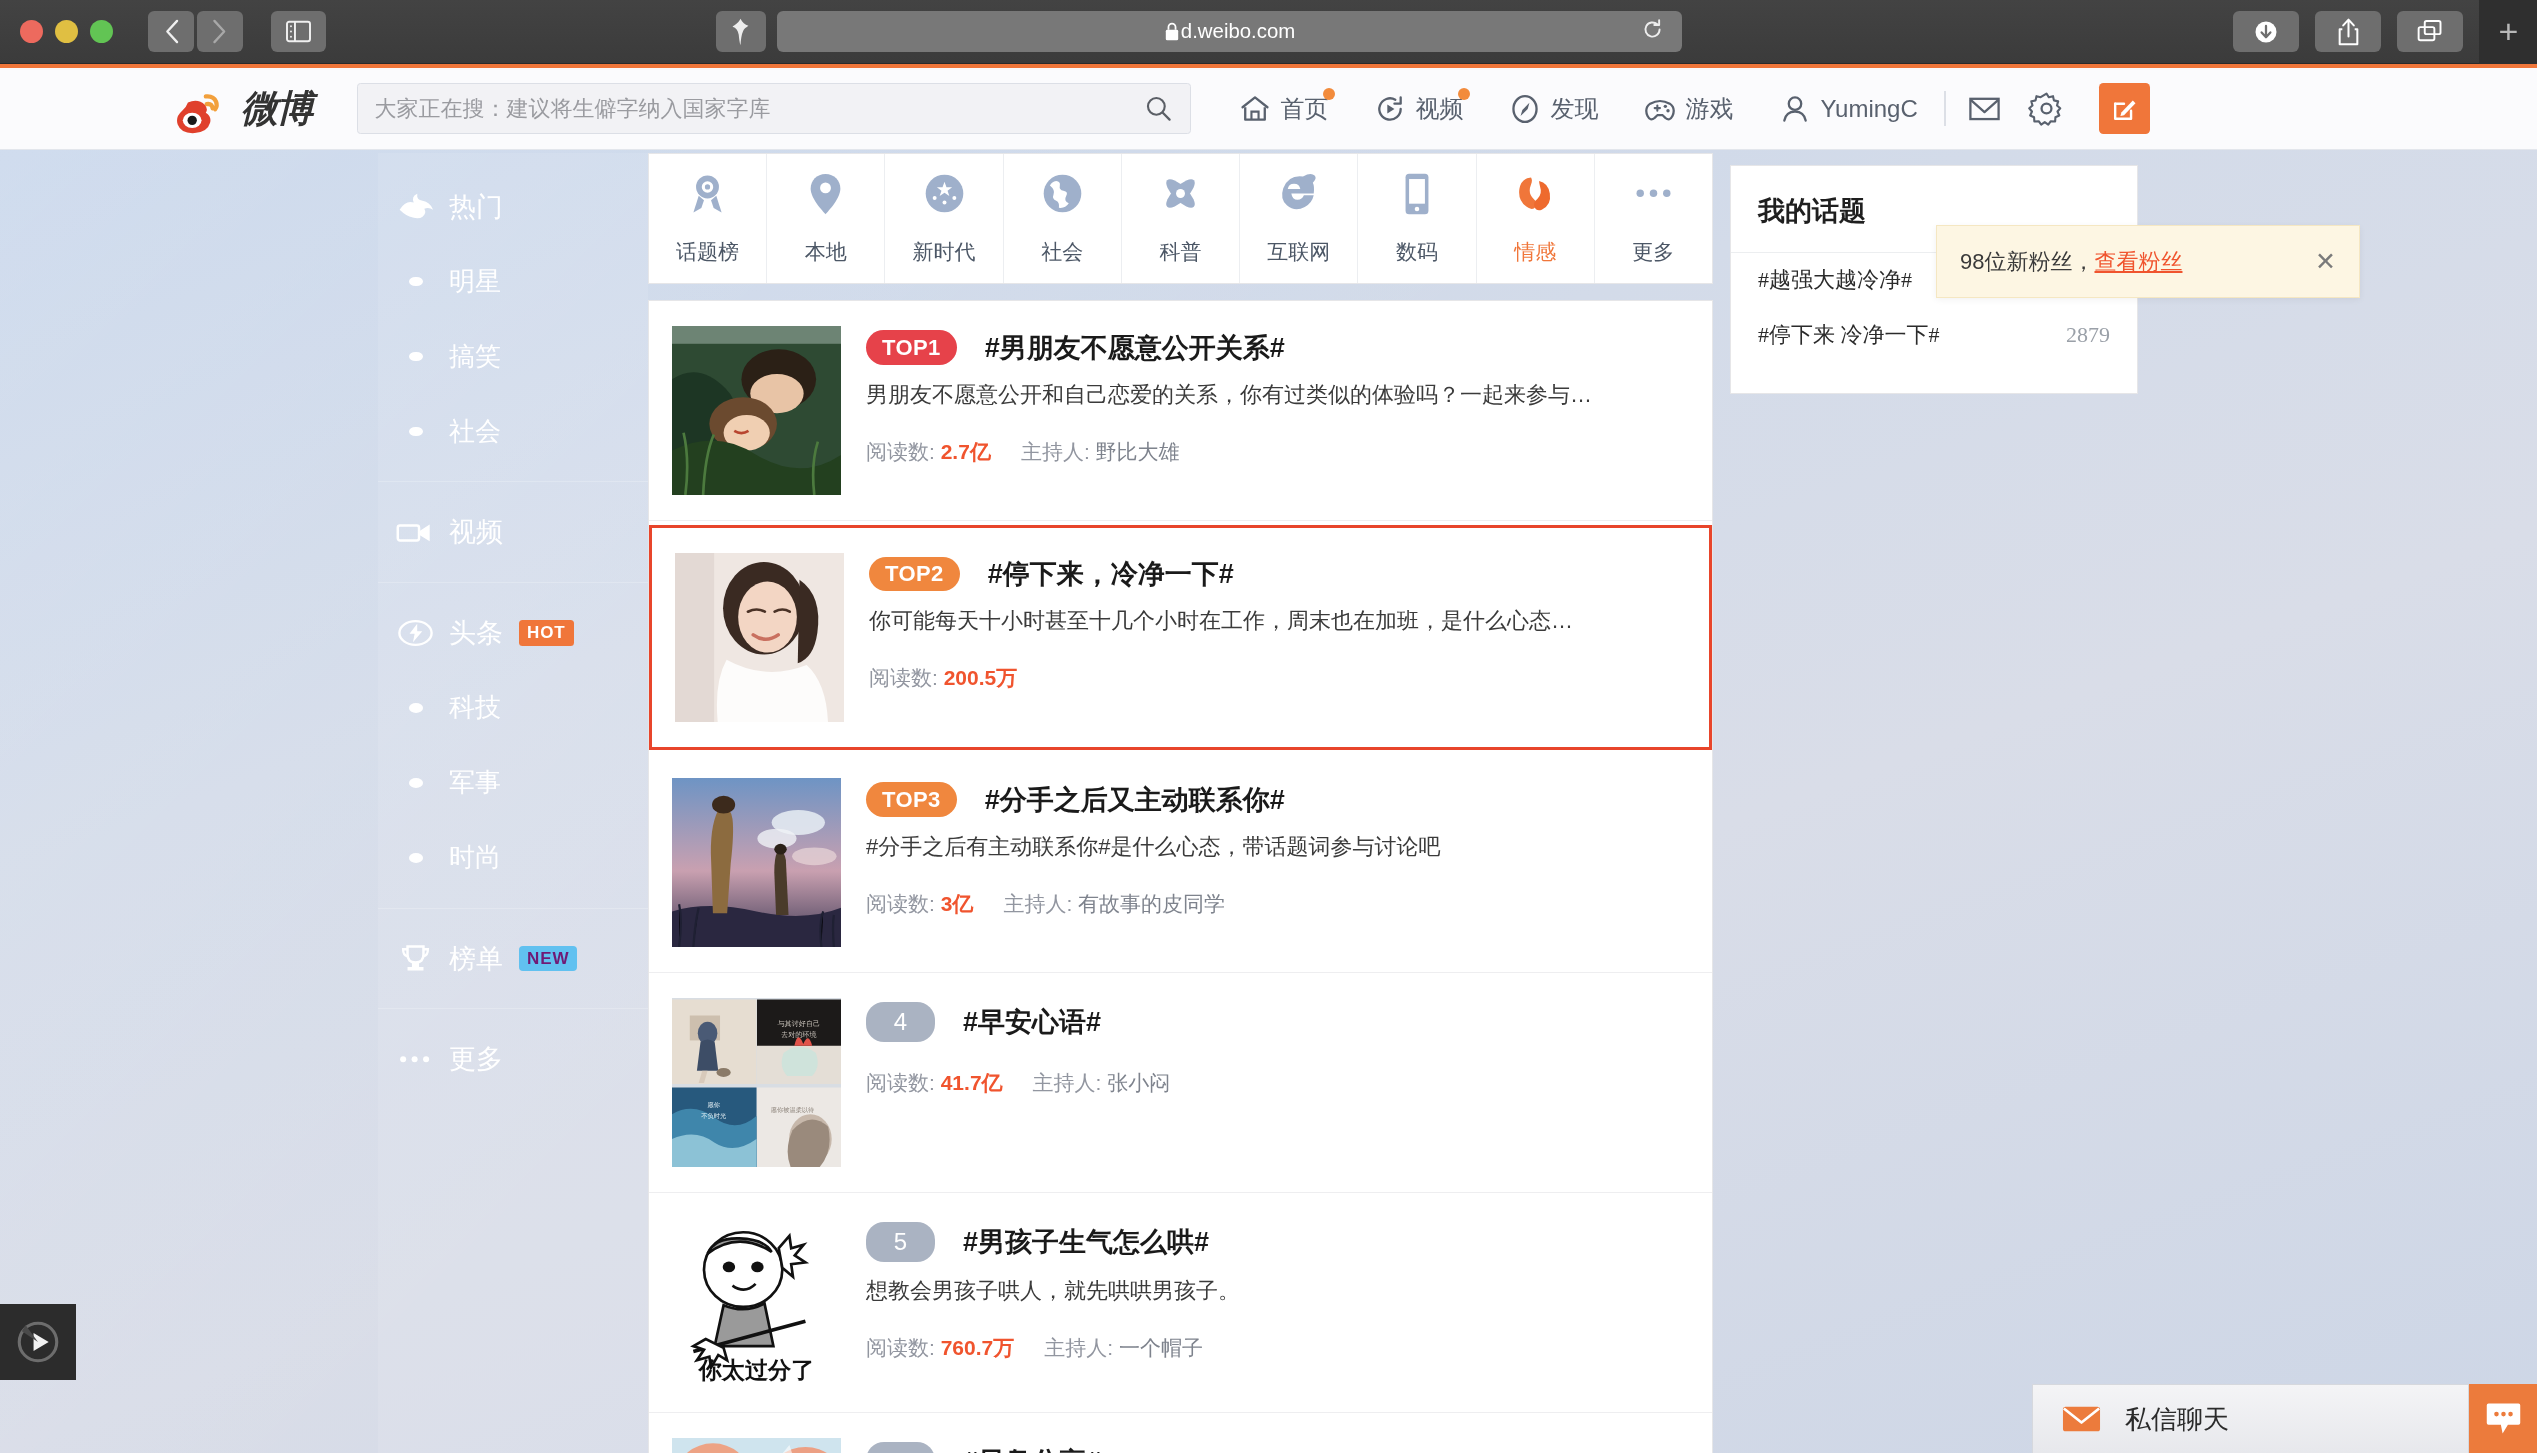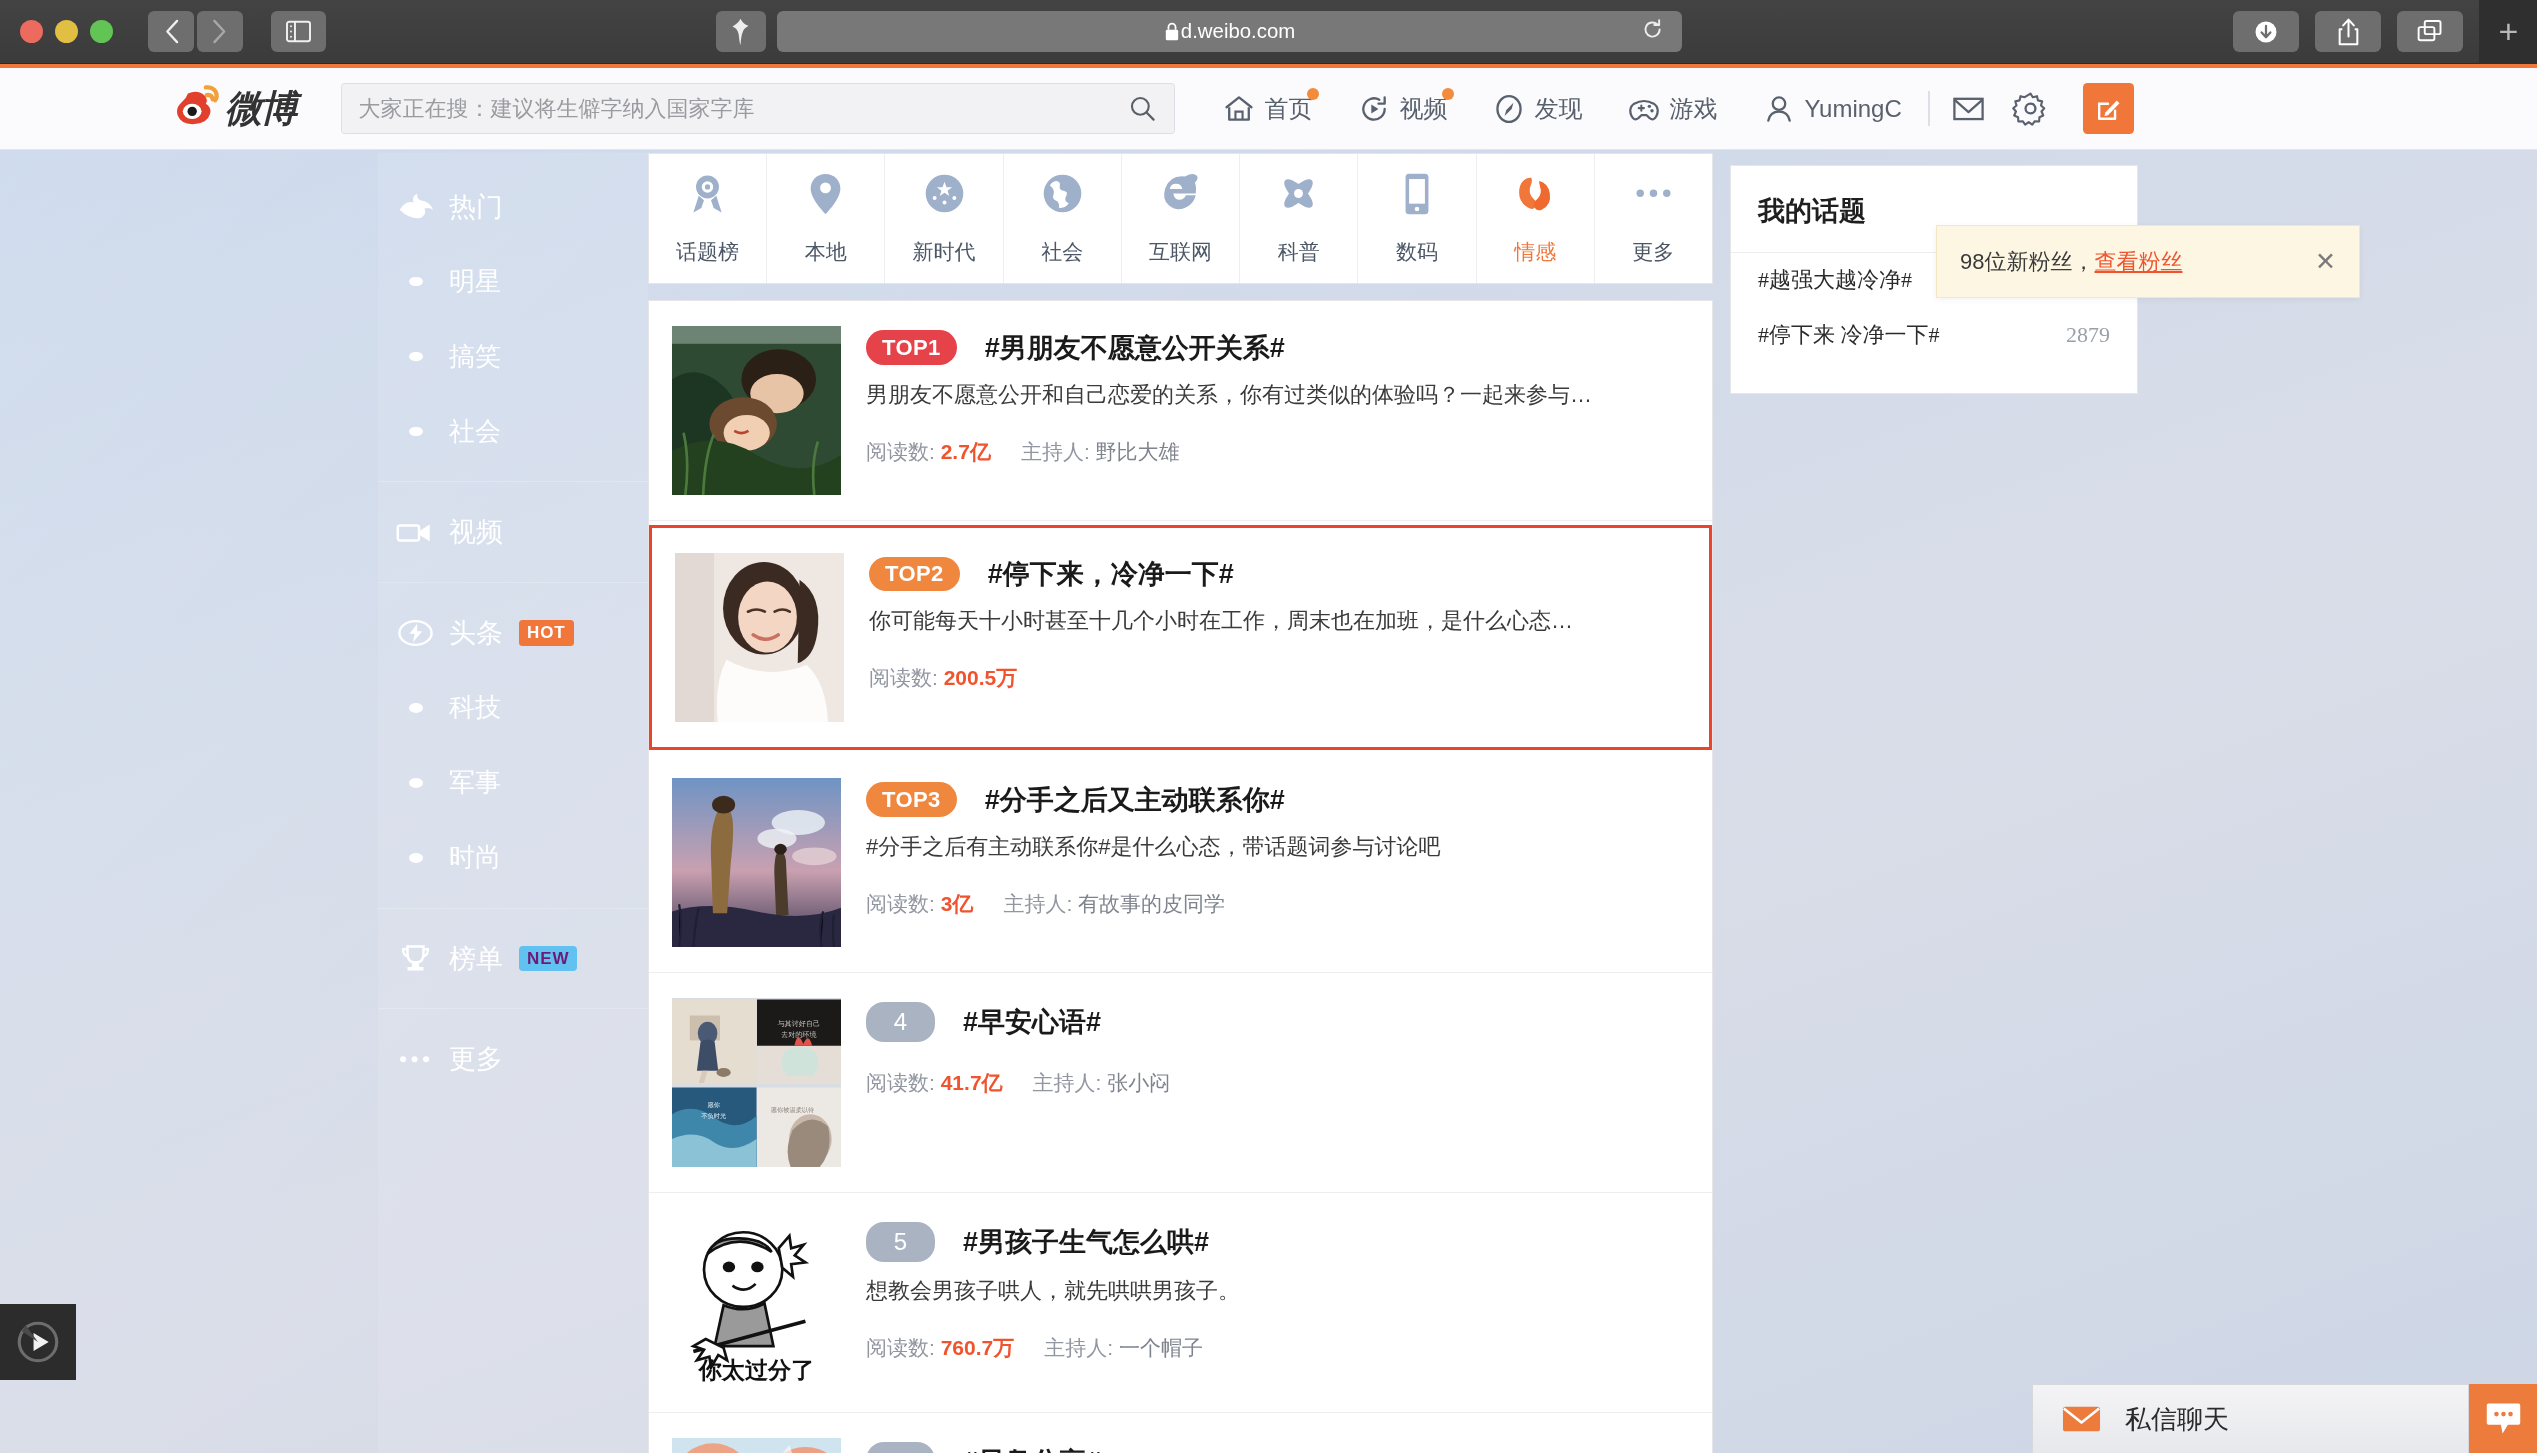--- a/index.html
+++ b/index.html
@@ -59,21 +59,21 @@
     overflow: hidden;
   }
   .orange-line { position: absolute; top: 0; left: 0; width: 2538px; height: 4.4px; background: #f0763a; z-index: 60;}
 
   
   .wb-header {
     position: absolute; top: 4.4px; left: 0; width: 2538px; height: 82px;
     background: #fbfbfd; border-bottom: 0.9px solid #e3e6ec;
     display: flex; align-items: center;
   }
-  .logo { display: flex; align-items: flex-start; margin-left: 176px; gap: 3px; }
+  .logo { display: flex; align-items: flex-end; margin-left: 176px; gap: 19px; }
   .logo-eye { width: 46px; height: 41px; position: relative; }
   .logo-text { font-size: 37px; font-weight: bold; color: #333; font-style: italic; letter-spacing: -1.8px; }
 
   .search-box {
     margin-left: 46px; width: 834px; height: 51px;
     background: #f2f2f5; border: 0.9px solid #dcdfe6; border-radius: 3.5px;
     display: flex; align-items: center; padding: 0 16px;
   }
   .search-ph { font-size: 22px; color: #9a9ba0; flex: 1; white-space: nowrap; overflow: hidden; }
   .search-icon { width: 30px; height: 30px; }
@@ -507,34 +507,34 @@
             <svg width="43" height="43" viewBox="0 0 48 48">
                 <circle cx="24" cy="24" r="21" fill="#9fb0cb"></circle>
                 <path d="M10 15 q6 5 4 10 q-2 5 3 7 q4 2 3 8 q7 1 11 -5 q-6 -3 -3 -8 q3 -5 -3 -6 q-5 -1 -4 -6 q1 -4 -4 -5 q-5 1 -7 5 z" fill="#fff"></path>
               </svg>
           </span>
           <span>社会</span>
         </div>
         <div class="cat">
           <span class="cat-ico">
             <svg width="43" height="43" viewBox="0 0 48 48">
-                <path d="M40 12 q5 -5 2 -8 q-4 -4 -13 1 q-16 -2 -22 13 q-4 12 4 19 q9 8 20 2 q8 -4 10 -13 h-11 q-2 5 -7 5 q-6 0 -7 -7 h25 q1 -8 -1 -12 z M12 19 q1 -6 7 -6 q6 0 7 6 z" fill="#9fb0cb"></path>
-              </svg>
-          </span>
-          <span>互联网</span>
-        </div>
-        <div class="cat">
-          <span class="cat-ico">
-            <svg width="43" height="43" viewBox="0 0 48 48">
                 <ellipse cx="24" cy="24" rx="8" ry="21" transform="rotate(45 24 24)" fill="#9fb0cb"></ellipse>
                 <ellipse cx="24" cy="24" rx="8" ry="21" transform="rotate(-45 24 24)" fill="#9fb0cb"></ellipse>
                 <circle cx="24" cy="24" r="5" fill="#fff"></circle>
               </svg>
           </span>
           <span>科普</span>
+        </div>
+        <div class="cat">
+          <span class="cat-ico">
+            <svg width="43" height="43" viewBox="0 0 48 48">
+                <path d="M40 12 q5 -5 2 -8 q-4 -4 -13 1 q-16 -2 -22 13 q-4 12 4 19 q9 8 20 2 q8 -4 10 -13 h-11 q-2 5 -7 5 q-6 0 -7 -7 h25 q1 -8 -1 -12 z M12 19 q1 -6 7 -6 q6 0 7 6 z" fill="#9fb0cb"></path>
+              </svg>
+          </span>
+          <span>互联网</span>
         </div>
         <div class="cat">
           <span class="cat-ico">
             <svg width="32" height="44" viewBox="0 0 36 50">
                 <rect x="5" y="2" width="26" height="46" rx="4" fill="#9fb0cb"></rect>
                 <rect x="9" y="8" width="18" height="28" fill="#fff"></rect>
                 <circle cx="18" cy="42" r="2.6" fill="#fff"></circle>
               </svg>
           </span>
           <span>数码</span>

